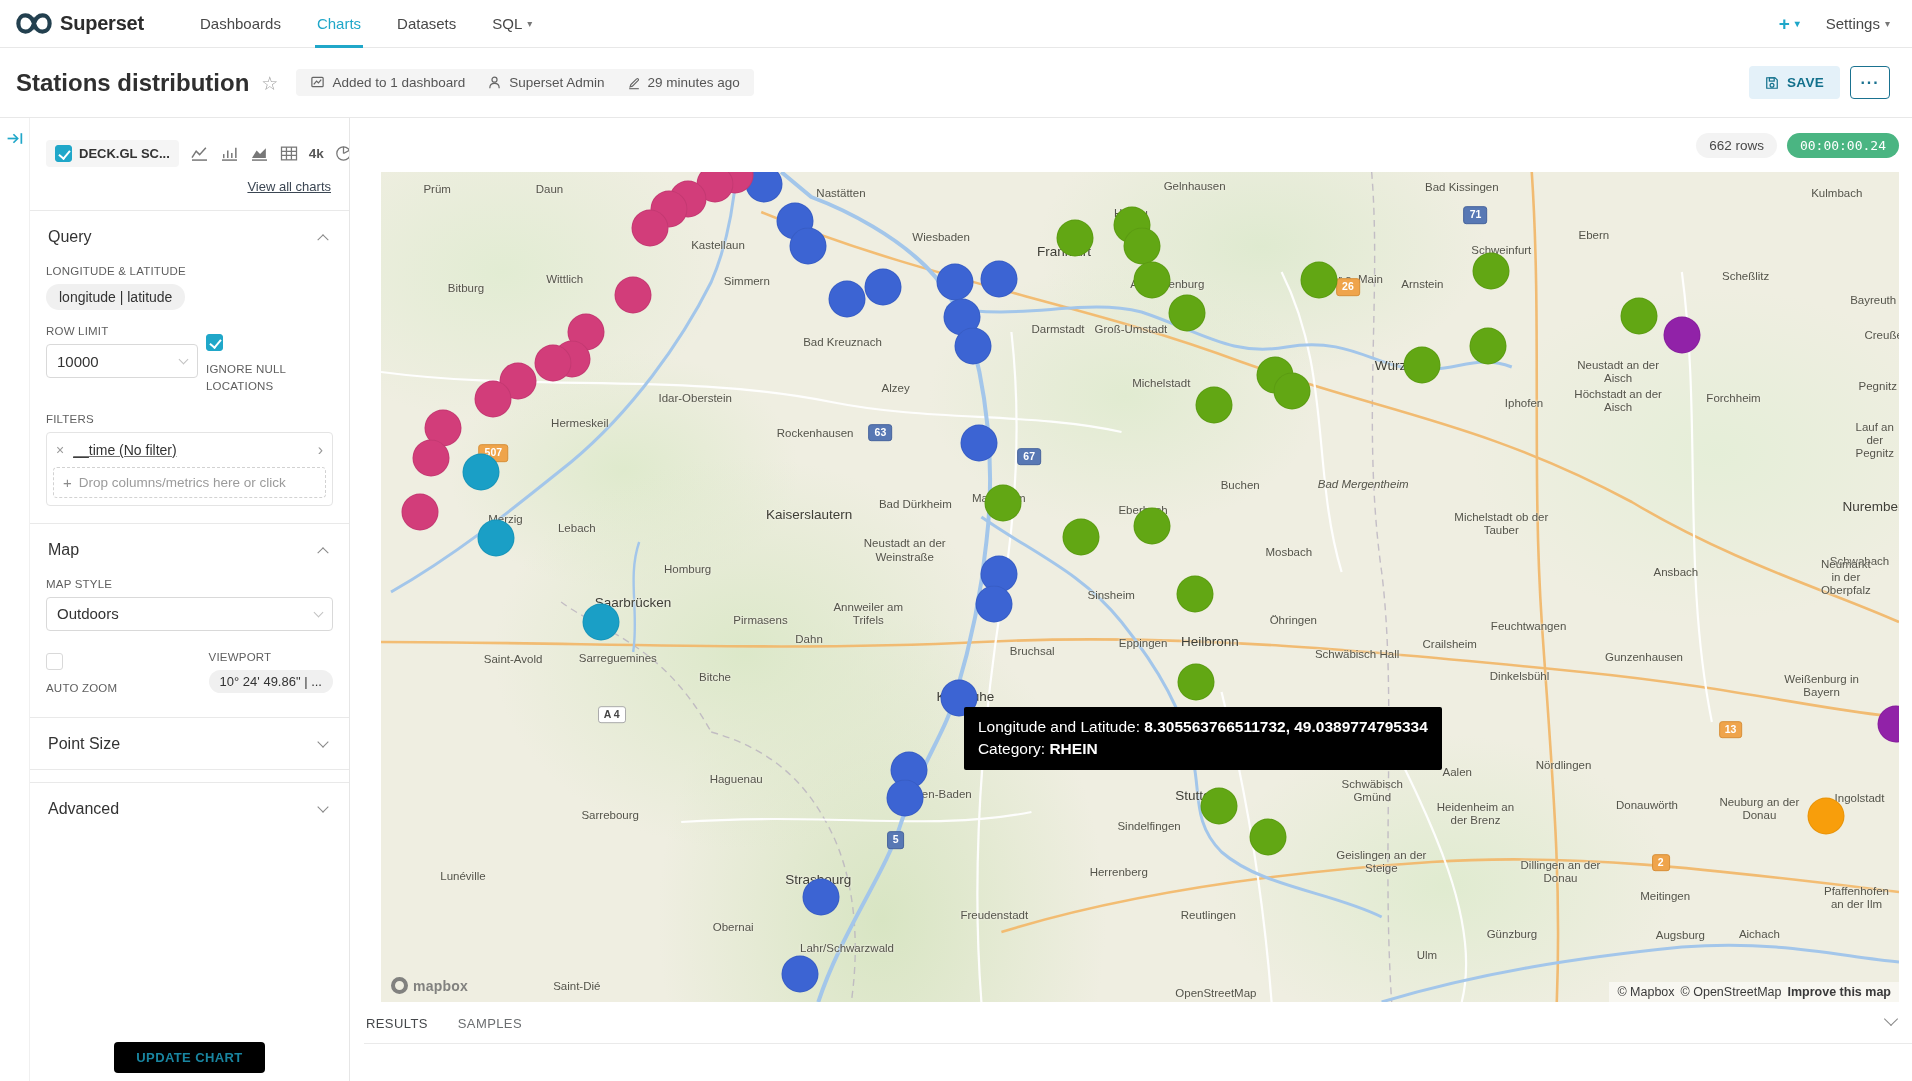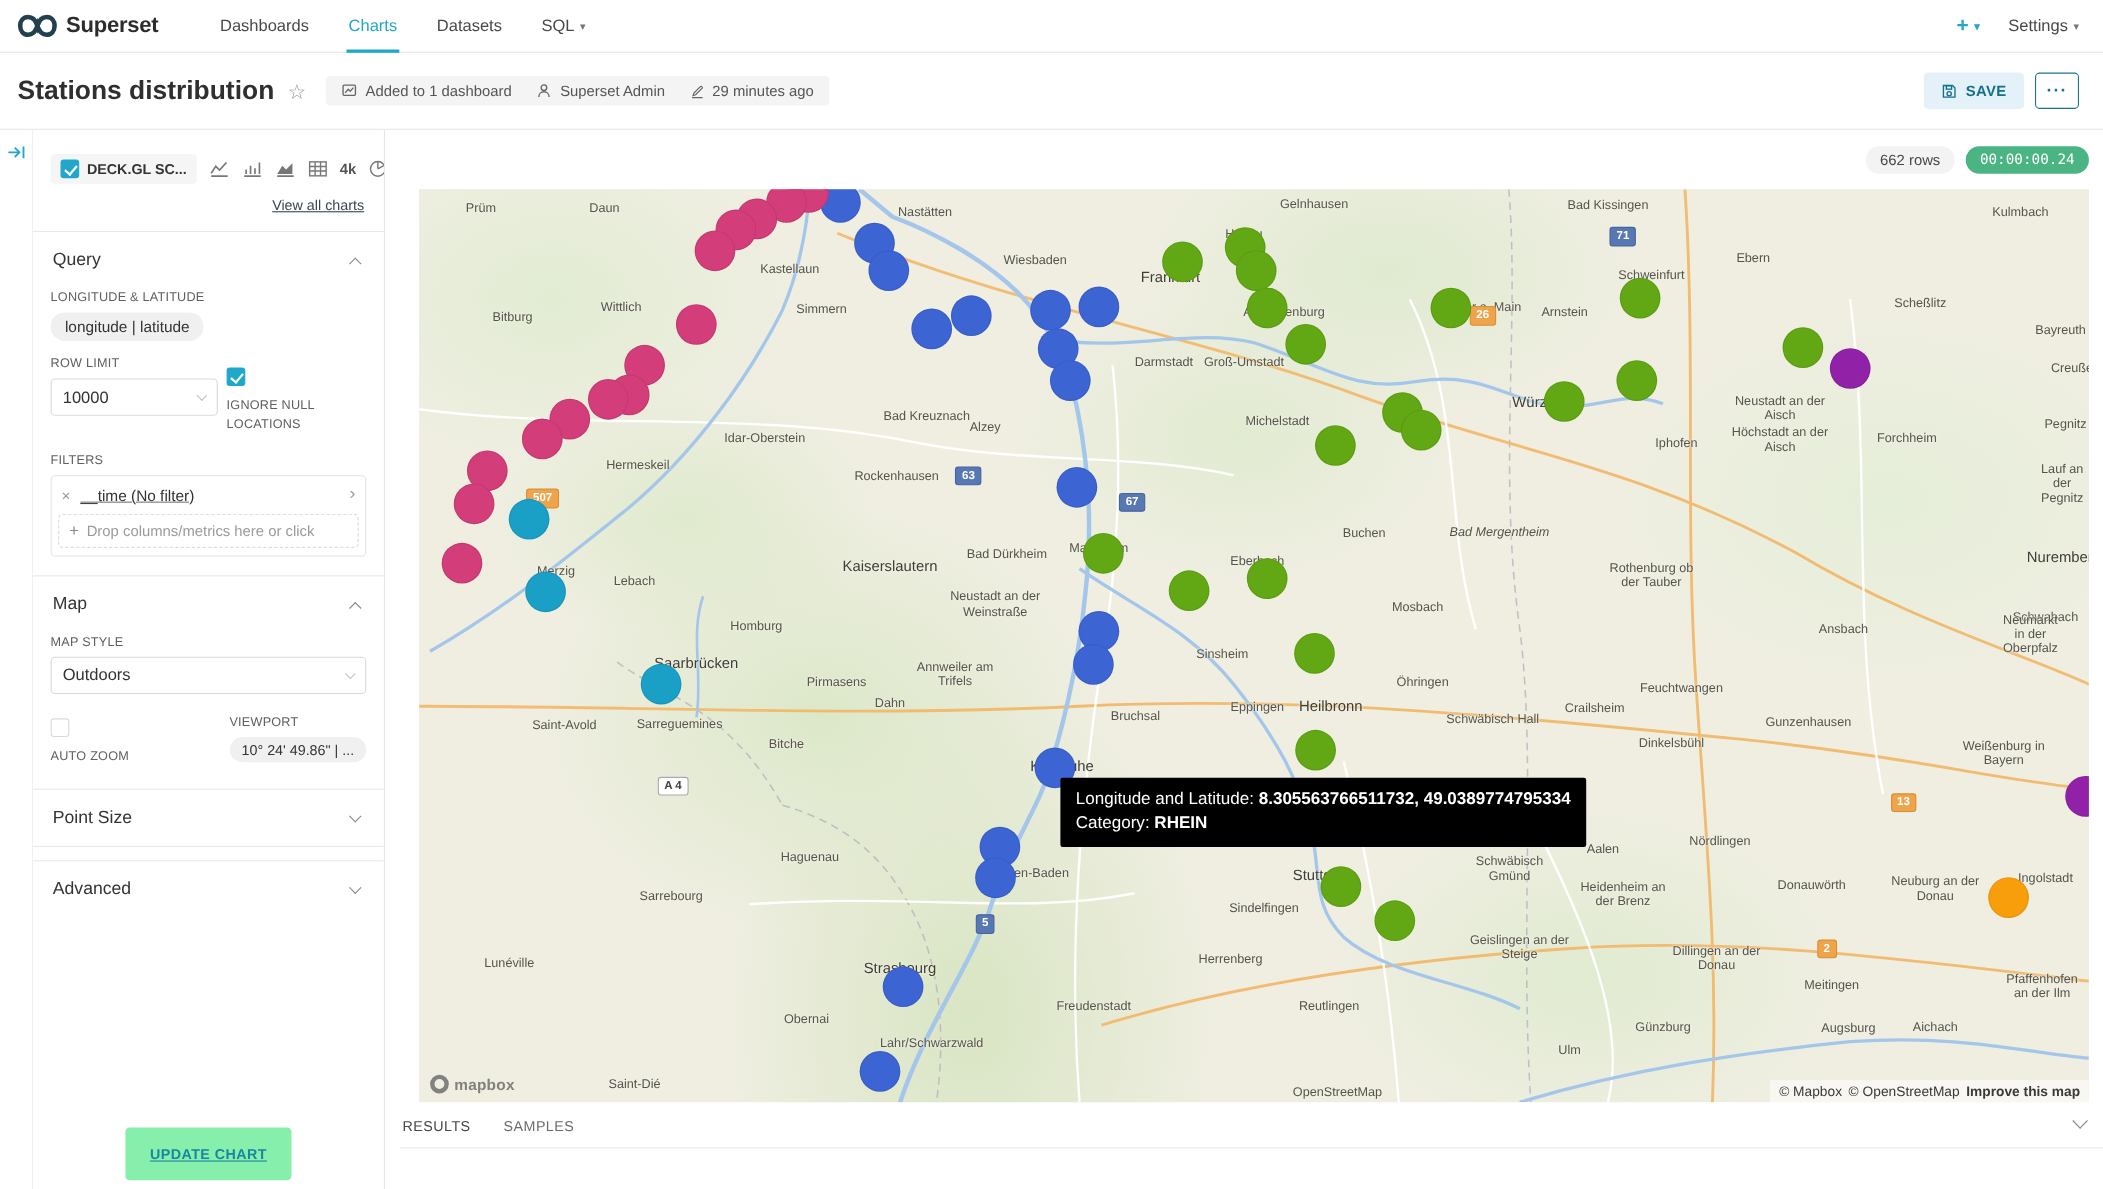--- a/index.html
+++ b/index.html
@@ -72,21 +72,21 @@
   .filter-label { font-size:14px; color:#333; text-decoration:underline; text-decoration-color:#777; }
   .filter-arrow { margin-left:auto; color:#9a9a9a; font-size:16px; }
   .drop-zone { margin:0 6px 7px 6px; border:1px dashed #d2d2d2; border-radius:4px; padding:6px 9px; color:#9b9b9b; font-size:13.5px; display:flex; align-items:center; gap:7px; cursor:pointer; }
   .drop-plus { font-size:15px; color:#8a8a8a; }
   .az-vp-row { display:flex; margin-top:20px; }
   .az-vp-row .check-row { margin-top:2px; }
   .vp-col { margin-left:24px; }
   .vp-label { font-size:11.5px; color:#5f5f5f; letter-spacing:.2px; }
   .vp-pill { display:inline-block; background:#f0f0f0; border-radius:12px; padding:4px 11px; font-size:13px; color:#333; margin-top:7px; white-space:nowrap; cursor:pointer; }
   .update-wrap { margin-top:auto; padding:10px 0 8px 0; text-align:center; }
-  .update-btn { background:#86efac; color:#1985a0; border:none; border-radius:4px; height:48px; padding:0 22px; font-size:13px; font-weight:700; letter-spacing:.4px; cursor:pointer;text-decoration:underline; }
+  .update-btn { background:#000000; color:#1985a0; border:none; border-radius:4px; height:31px; padding:0 22px; font-size:13px; font-weight:700; letter-spacing:.4px; cursor:pointer; }
 
   
   .chart-main { flex:1; display:flex; flex-direction:column; min-width:0; }
   .status-row { height:54px; display:flex; align-items:center; justify-content:flex-end; gap:10px; padding-right:13px; }
   .rows-pill { background:#f3f3f3; border-radius:13px; padding:5px 13px; font-size:13.5px; color:#484848; }
   .timer-pill { background:#4ab582; border-radius:13px; padding:5px 13px; font-size:13px; color:#fff; font-family:"DejaVu Sans Mono", monospace; }
   .map-frame { position:relative; height:830px; margin:0 13px 0 31px; overflow:hidden;
     background-color:#efeee1;
     background-image:
       radial-gradient(ellipse 360px 280px at 24% 58%, #dce8c9 0%, rgba(220,232,201,0) 70%),
@@ -386,42 +386,42 @@
           <div class="mlabel" style="left: 5.6%; top: 14.1%;">Bitburg</div>
           <div class="mlabel" style="left: 12.1%; top: 13%;">Wittlich</div>
           <div class="mlabel" style="left: 24.1%; top: 13.3%;">Simmern</div>
           <div class="mlabel" style="left: 51.8%; top: 13.6%;">Aschaffenburg</div>
           <div class="mlabel" style="left: 63.9%; top: 13%;">Lohr a. Main</div>
           <div class="mlabel" style="left: 68.6%; top: 13.6%;">Arnstein</div>
           <div class="mlabel" style="left: 89.9%; top: 12.7%;">Scheßlitz</div>
           <div class="mlabel" style="left: 98.3%; top: 15.6%;">Bayreuth</div>
           <div class="mlabel" style="left: 44.6%; top: 19%;">Darmstadt</div>
           <div class="mlabel" style="left: 49.4%; top: 19%;">Groß-Umstadt</div>
-          <div class="mlabel" style="left: 30.4%; top: 20.6%; margin-top: 36px;">Bad Kreuznach</div>
+          <div class="mlabel" style="left: 30.4%; top: 20.6%;">Bad Kreuznach</div>
           <div class="mlabel big" style="left: 67.4%; top: 23.4%;">Würzburg</div>
           <div class="mlabel" style="left: 51.4%; top: 25.6%;">Michelstadt</div>
           <div class="mlabel" style="left: 81.5%; top: 24.1%;">Neustadt an der Aisch</div>
           <div class="mlabel" style="left: 81.5%; top: 27.6%;">Höchstadt an der Aisch</div>
           <div class="mlabel" style="left: 89.1%; top: 27.3%;">Forchheim</div>
           <div class="mlabel" style="left: 75.3%; top: 27.9%;">Iphofen</div>
           <div class="mlabel" style="left: 98.6%; top: 25.9%;">Pegnitz</div>
           <div class="mlabel" style="left: 99.2%; top: 19.8%;">Creußen</div>
           <div class="mlabel" style="left: 20.7%; top: 27.3%;">Idar-Oberstein</div>
           <div class="mlabel" style="left: 33.9%; top: 26.2%;">Alzey</div>
           <div class="mlabel" style="left: 13.1%; top: 30.4%;">Hermeskeil</div>
           <div class="mlabel" style="left: 28.6%; top: 31.6%;">Rockenhausen</div>
           <div class="mlabel" style="left: 98.4%; top: 32.4%;">Lauf an der Pegnitz</div>
           <div class="mlabel" style="left: 56.6%; top: 37.8%;">Buchen</div>
           <div class="mlabel" style="left: 64.7%; top: 37.7%; font-style: italic;">Bad Mergentheim</div>
           <div class="mlabel" style="left: 35.2%; top: 40.1%;">Bad Dürkheim</div>
           <div class="mlabel big" style="left: 28.2%; top: 41.3%;">Kaiserslautern</div>
           <div class="mlabel" style="left: 40.7%; top: 39.4%;">Mannheim</div>
           <div class="mlabel" style="left: 50.2%; top: 40.9%;">Eberbach</div>
           <div class="mlabel" style="left: 59.8%; top: 45.9%;">Mosbach</div>
-          <div class="mlabel" style="left: 73.8%; top: 42.4%;">Rothenburg ob der Tauber</div>
+          <div class="mlabel" style="left: 73.8%; top: 42.4%;">Michelstadt ob der Tauber</div>
           <div class="mlabel big" style="left: 98.5%; top: 40.4%;">Nuremberg</div>
           <div class="mlabel" style="left: 8.2%; top: 41.9%;">Merzig</div>
           <div class="mlabel" style="left: 12.9%; top: 43%;">Lebach</div>
           <div class="mlabel" style="left: 34.5%; top: 45.6%;">Neustadt an der Weinstraße</div>
           <div class="mlabel" style="left: 20.2%; top: 47.9%;">Homburg</div>
           <div class="mlabel" style="left: 85.3%; top: 48.3%;">Ansbach</div>
           <div class="mlabel" style="left: 97.4%; top: 47%; text-align: center;">Schwabach</div>
           <div class="mlabel" style="left: 96.5%; top: 48.9%;">Neumarkt in der Oberpfalz</div>
           <div class="mlabel big" style="left: 16.6%; top: 51.9%;">Saarbrücken</div>
           <div class="mlabel" style="left: 32.1%; top: 53.2%;">Annweiler am Trifels</div>

